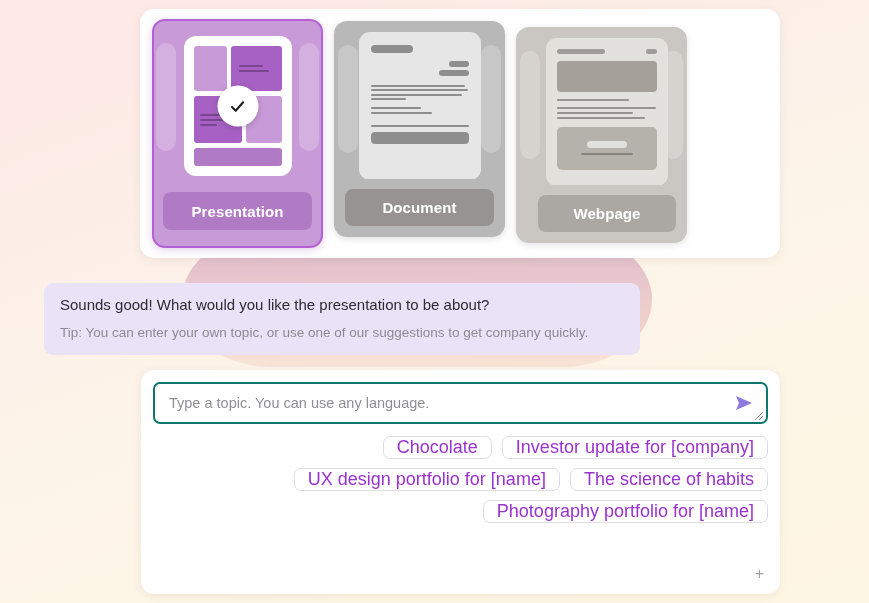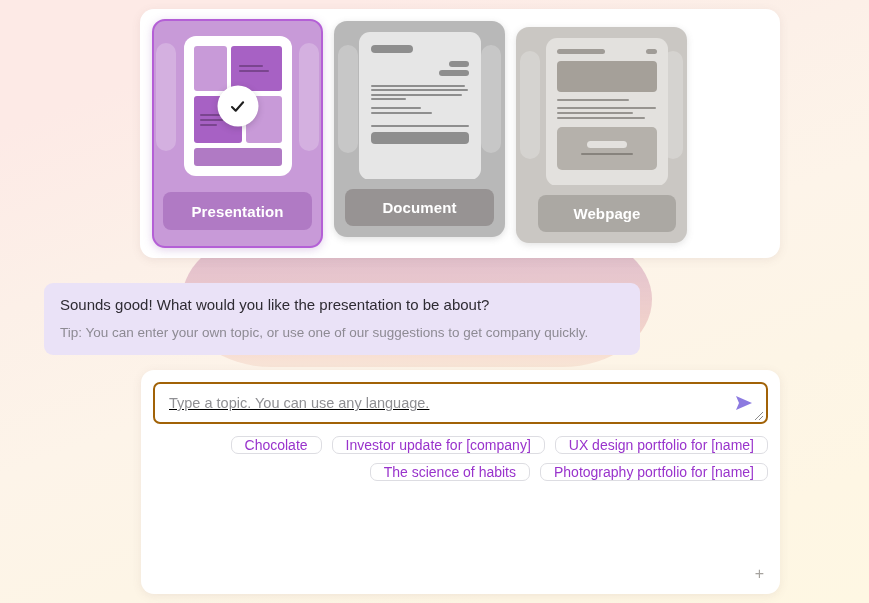--- a/index.html
+++ b/index.html
@@ -249,27 +249,26 @@
     box-shadow: 0 2px 10px rgba(120,90,90,.10);
     z-index: 3;
     padding: 12px 12px 10px 12px;
     display: flex;
     flex-direction: column;
   }
 
   .topic-input-wrap {
     position: relative;
     height: 42px;
-    border: 2px solid #a16207;
+    border: 2px solid #0f766e;
     border-radius: 7px;
     display: flex;
     align-items: center;
     padding: 0 40px 0 14px;
     background: #ffffff;
-    text-decoration: underline;
   }
   .topic-input {
     border: none;
     outline: none;
     width: 100%;
     font-family: "Liberation Sans", sans-serif;
     font-size: 14.5px;
     color: #2e2b33;
     background: transparent;
   }
@@ -297,21 +296,21 @@
     display: flex;
     flex-wrap: wrap;
     justify-content: flex-end;
     gap: 9px 10px;
   }
   .chip {
     border: 1px solid #dddde2;
     border-radius: 7px;
     background: #ffffff;
     color: #9933cc;
-    font-size: 14px;
+    font-size: 18px;
     padding: 0 13px;
     cursor: pointer;
     white-space: nowrap;
     font-family: "Liberation Sans", sans-serif;
   }
 
   .show-more {
     margin-top: auto;
     align-self: flex-end;
     display: flex;

